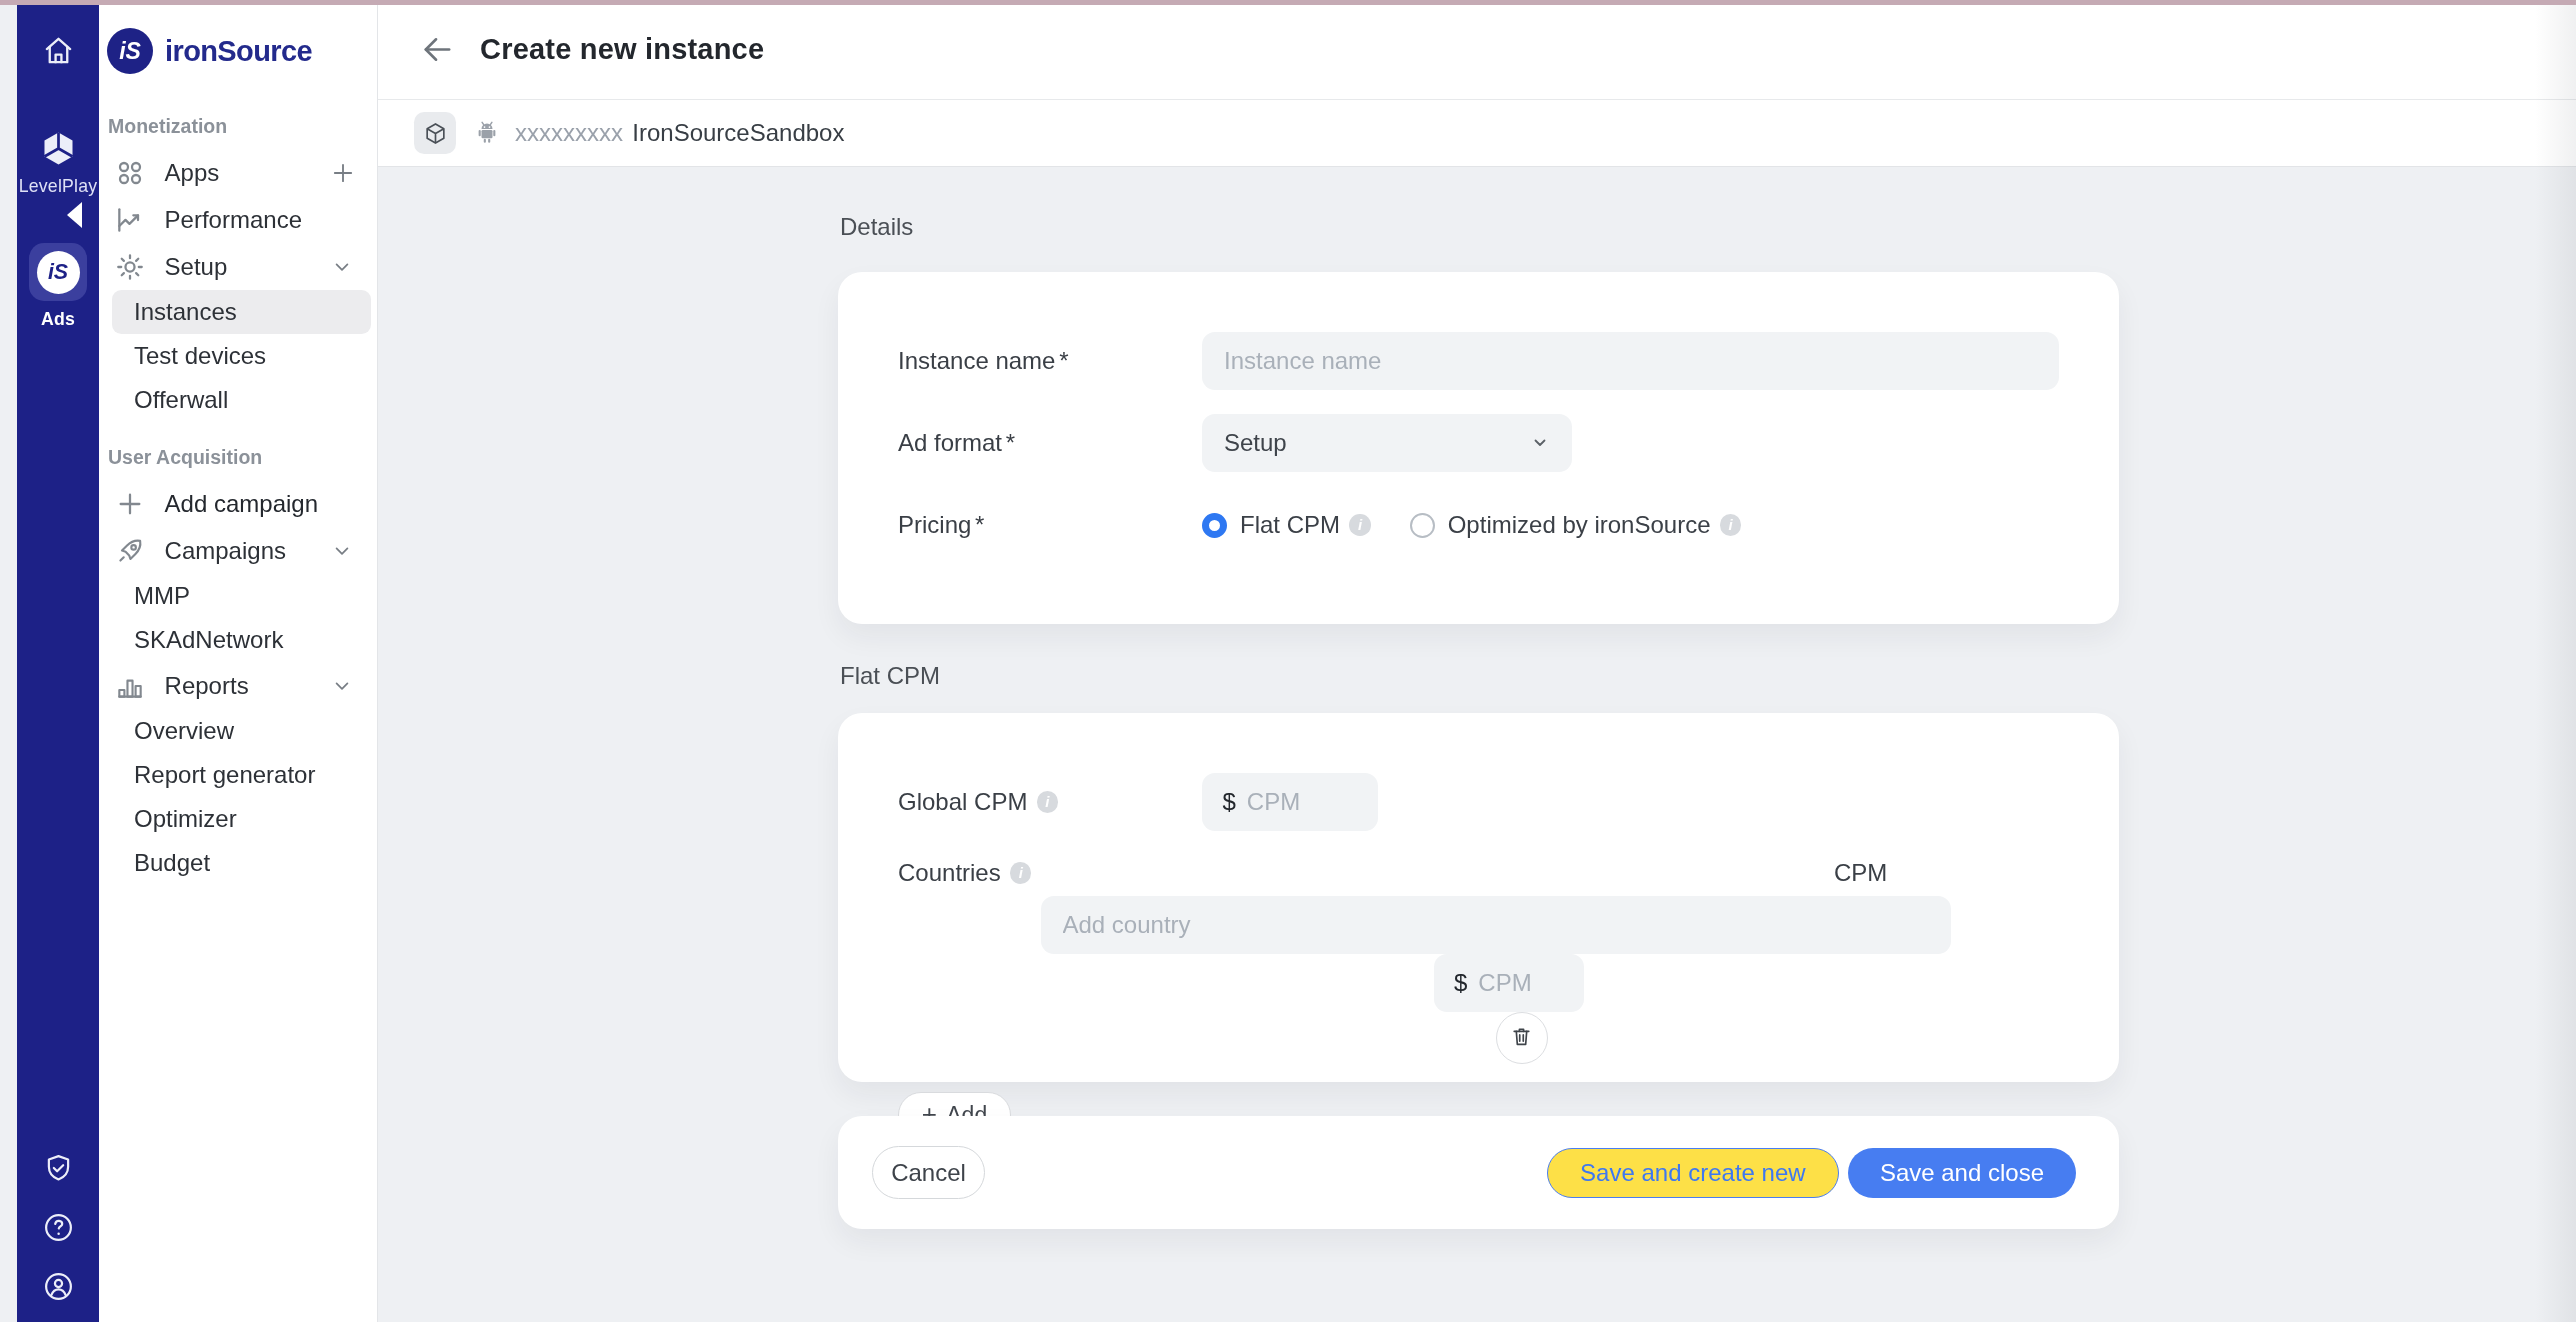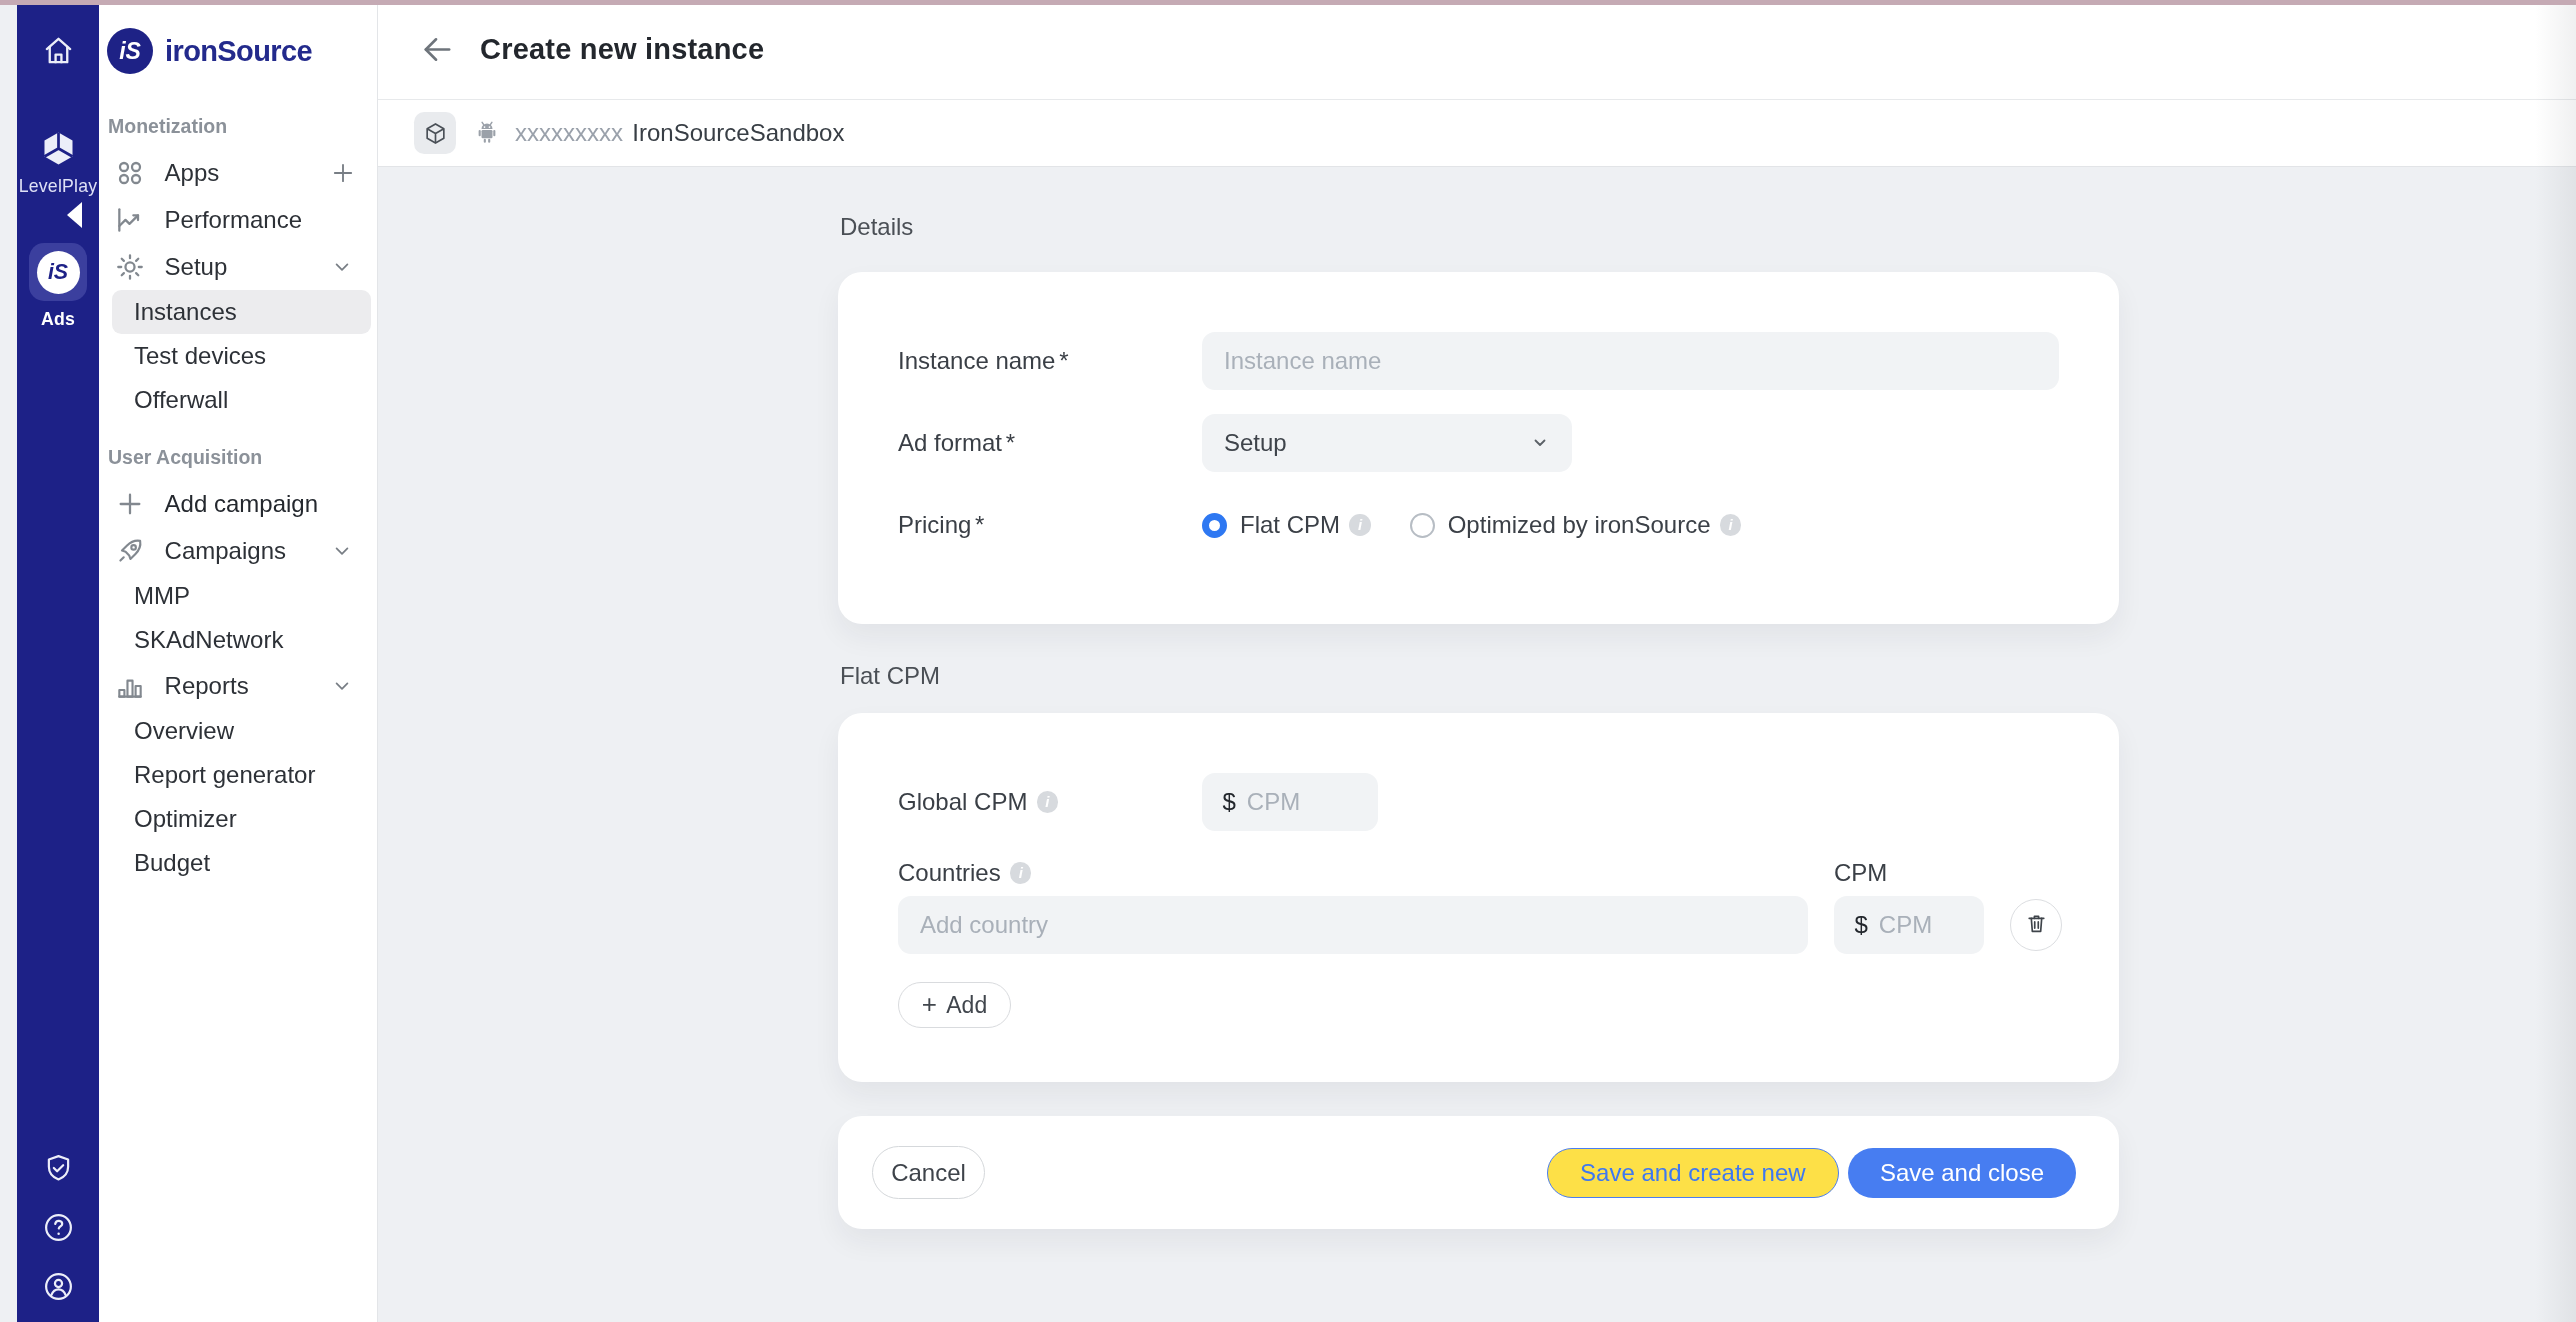--- a/index.html
+++ b/index.html
@@ -95,21 +95,21 @@
   .money-input { display:flex; align-items:center; height:58px; background:#f1f3f5; border-radius:13px; padding:0 16.7px 0 20.5px; }
   .money-input .cur { font-size:24px; color:#23272d; margin-right:11px; }
   .money-input input { border:none; outline:none; background:transparent; font-size:24px; color:#30353b; width:100%;
                        font-family:"Liberation Sans", sans-serif; }
   .money-input input::placeholder { color:#a9b0b9; }
   .inp-global { width:176px; }
 
   .labels-row { display:flex; align-items:center; margin:28px 0 9.3px 0; }
   .col-label { font-size:24px; color:#3a3f46; display:flex; align-items:center; }
   .col-countries { width:936px; }
-  .inputs-row { display:flex; align-items:center; }
+  .inputs-row { display:flex; align-items:center;flex-direction:column; }
   .inp-country { width:910px; margin-right:26px; }
   .inp-cpm { width:150px; }
   .trash-btn { width:52px; height:52px; border-radius:50%; border:0.9px solid #dcdee1; background:#fff; margin-left:26px;
                display:grid; place-items:center; color:#3f444a; cursor:pointer; }
   .add-btn { margin-top:28px; width:113px; height:46px; border-radius:23px; border:0.9px solid #d9dbde; background:#fff;
              display:flex; align-items:center; justify-content:center; gap:9.3px; font-size:23px; color:#41464d; cursor:pointer; }
   .add-btn .plus-glyph { font-size:26px; color:#41464d; line-height:1; margin-top:-2.8px; }
 
   .cancel-btn { position:absolute; left:34px; top:30px; width:113px; height:53px; border-radius:27px;
                 border:0.9px solid #d5d8db; background:#fff; font-size:24px; color:#3e434a;

